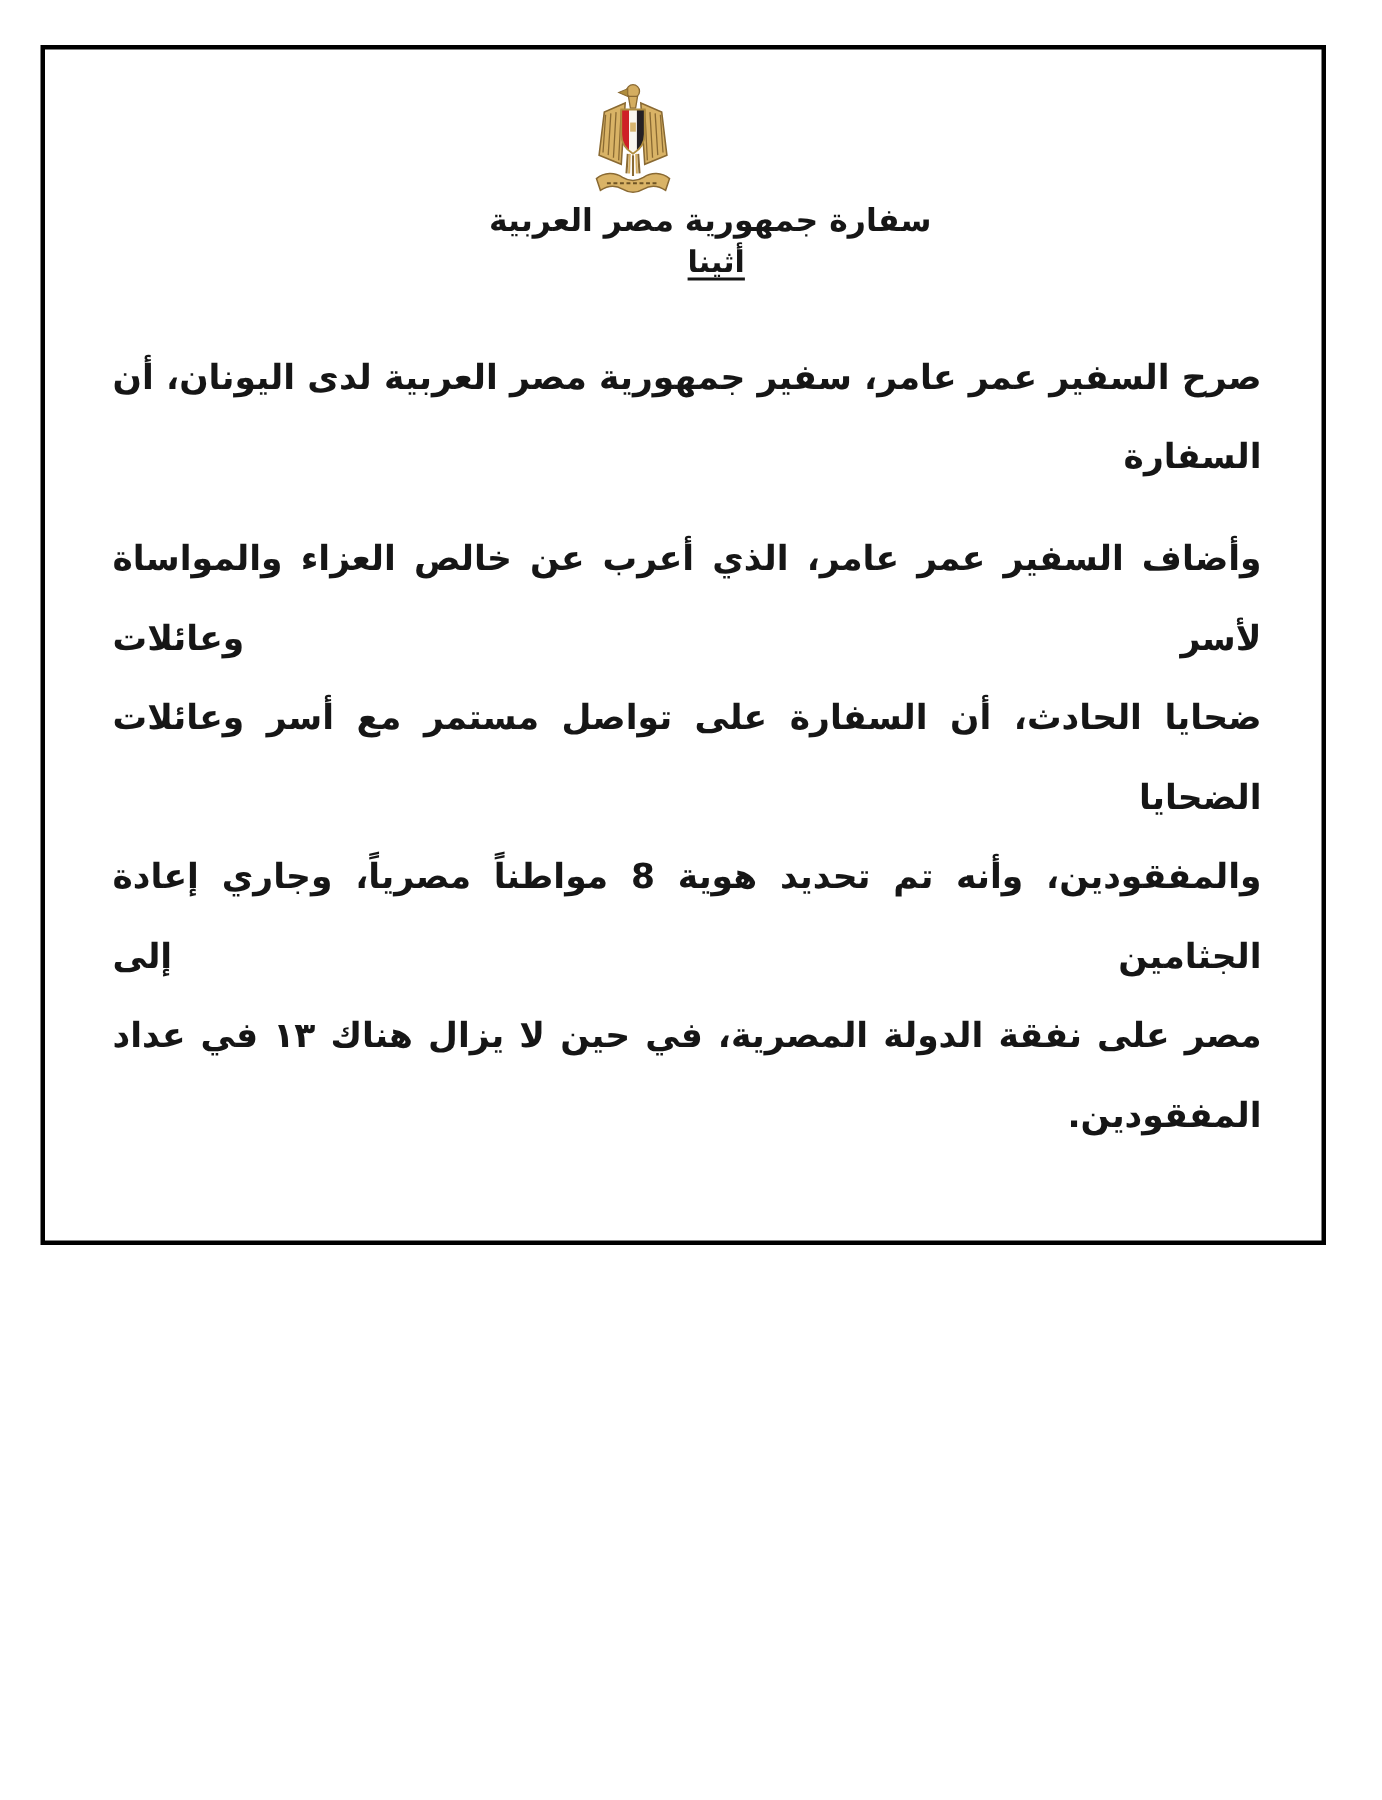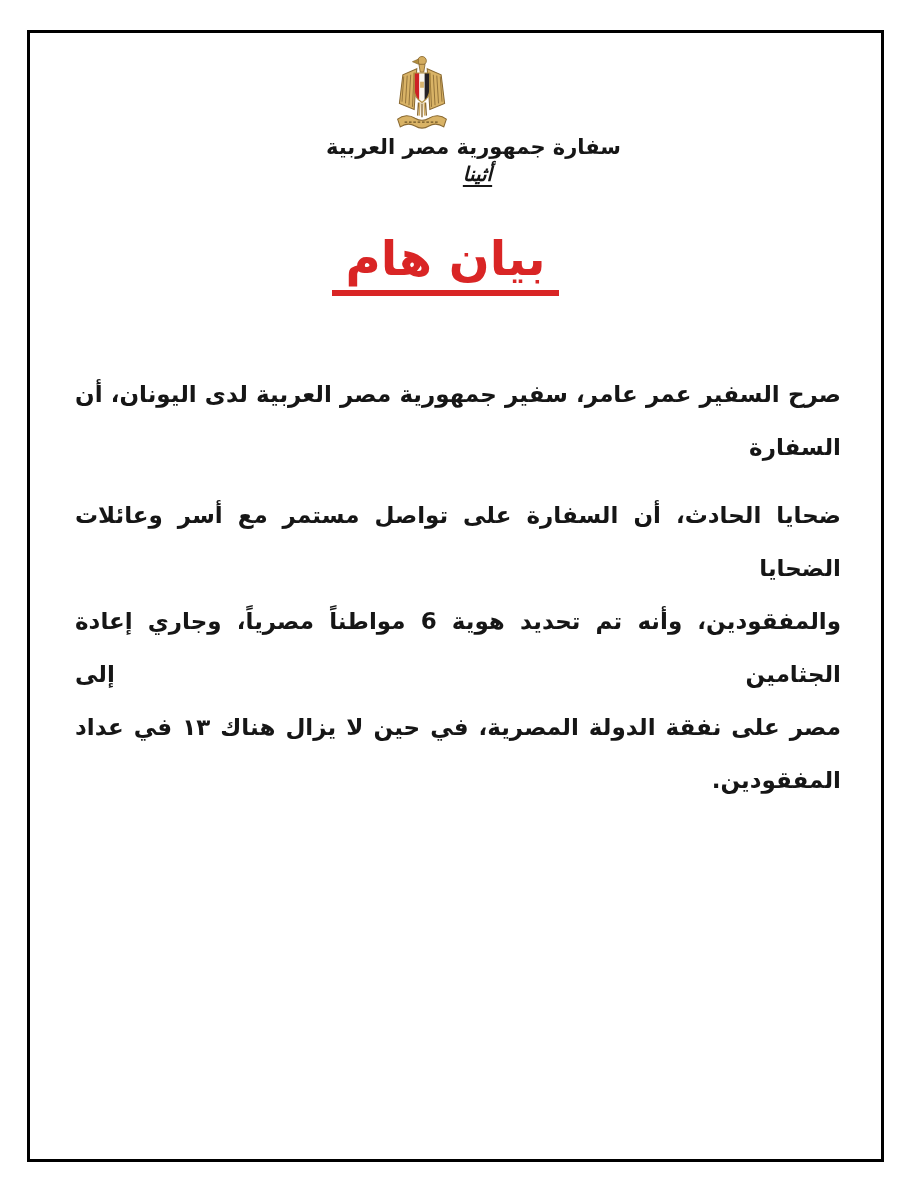--- a/index.html
+++ b/index.html
@@ -15,21 +15,21 @@
   body{
     width:921px;height:1200px;
     background:var(--paper);
     font-family:"DejaVu Sans",sans-serif;
     direction:rtl;
     overflow:hidden;
   }
   .frame{
     position:absolute;
     left:27px;top:30px;
-    width:857px;height:1132px;
+    width:857px;height:800px;
     border:3px solid var(--frame);
     box-sizing:border-box;
     background:var(--paper);
   }
   
   .emblem{
     display:block;
     margin:20px auto 2px;
     width:78px;height:80px;
     transform:translateX(-34px); 
@@ -47,21 +47,20 @@
     font-weight:bold;
     font-size:20px;
     color:var(--ink);
     transform:translateX(22px);
     margin-top:3px;
   }
   .city-name span{
     text-decoration:underline;
     text-underline-offset:4px;
     text-decoration-thickness:2px;
-    font-style:italic;
   }
   .title-wrap{
     text-align:center;
     margin-top:14px;
     transform:translateX(-10px);
   }
   .statement-title{
     display:inline-block;
     font-weight:bold;
     font-size:48px;
@@ -123,28 +122,26 @@
       <path d="M12 76 C18 71 26 71 32 75 C37 78 43 78 48 75 C54 71 62 71 68 76 L65 85 C59 81 53 81 48 84 C43 87 37 87 32 84 C27 81 21 81 15 85 Z" fill="#d9b366" stroke="#8a6a33" stroke-width="1.2"></path>
       <path d="M20 79.5 H60" stroke="#6e5426" stroke-width="1.6" stroke-dasharray="3 2" fill="none"></path>
     </svg>
 
     <div class="embassy-name">سفارة جمهورية مصر العربية</div>
     <div class="city-name">
       <span>أثينا</span>
     </div>
   </header>
 
-  <div class="title-wrap">
-    <h1 class="statement-title">بيان هام</h1>
-  </div>
 
   <main class="statement-body">
       <div class="paragraph">
         <div class="line"><span class="seg">صرح السفير عمر عامر، سفير جمهورية مصر العربية لدى اليونان، أن السفارة</span></div>
       </div>
       <div class="paragraph">
+        <div class="line"><span class="seg">وأضاف السفير عمر عامر، الذي أعرب عن خالص العزاء والمواساة لأسر وعائلات</span></div>
         <div class="line"><span class="seg">ضحايا الحادث، أن السفارة على تواصل مستمر مع أسر وعائلات الضحايا</span></div>
-        <div class="line"><span class="seg">والمفقودين، وأنه تم تحديد هوية 6 مواطناً مصرياً، وجاري إعادة الجثامين إلى</span></div>
+        <div class="line"><span class="seg">والمفقودين، وأنه تم تحديد هوية 8 مواطناً مصرياً، وجاري إعادة الجثامين إلى</span></div>
         <div class="line"><span class="seg">مصر على نفقة الدولة المصرية، في حين لا يزال هناك ١٣ في عداد المفقودين.</span></div>
       </div>
     </main>
 
 </div>
 
 </body></html>

